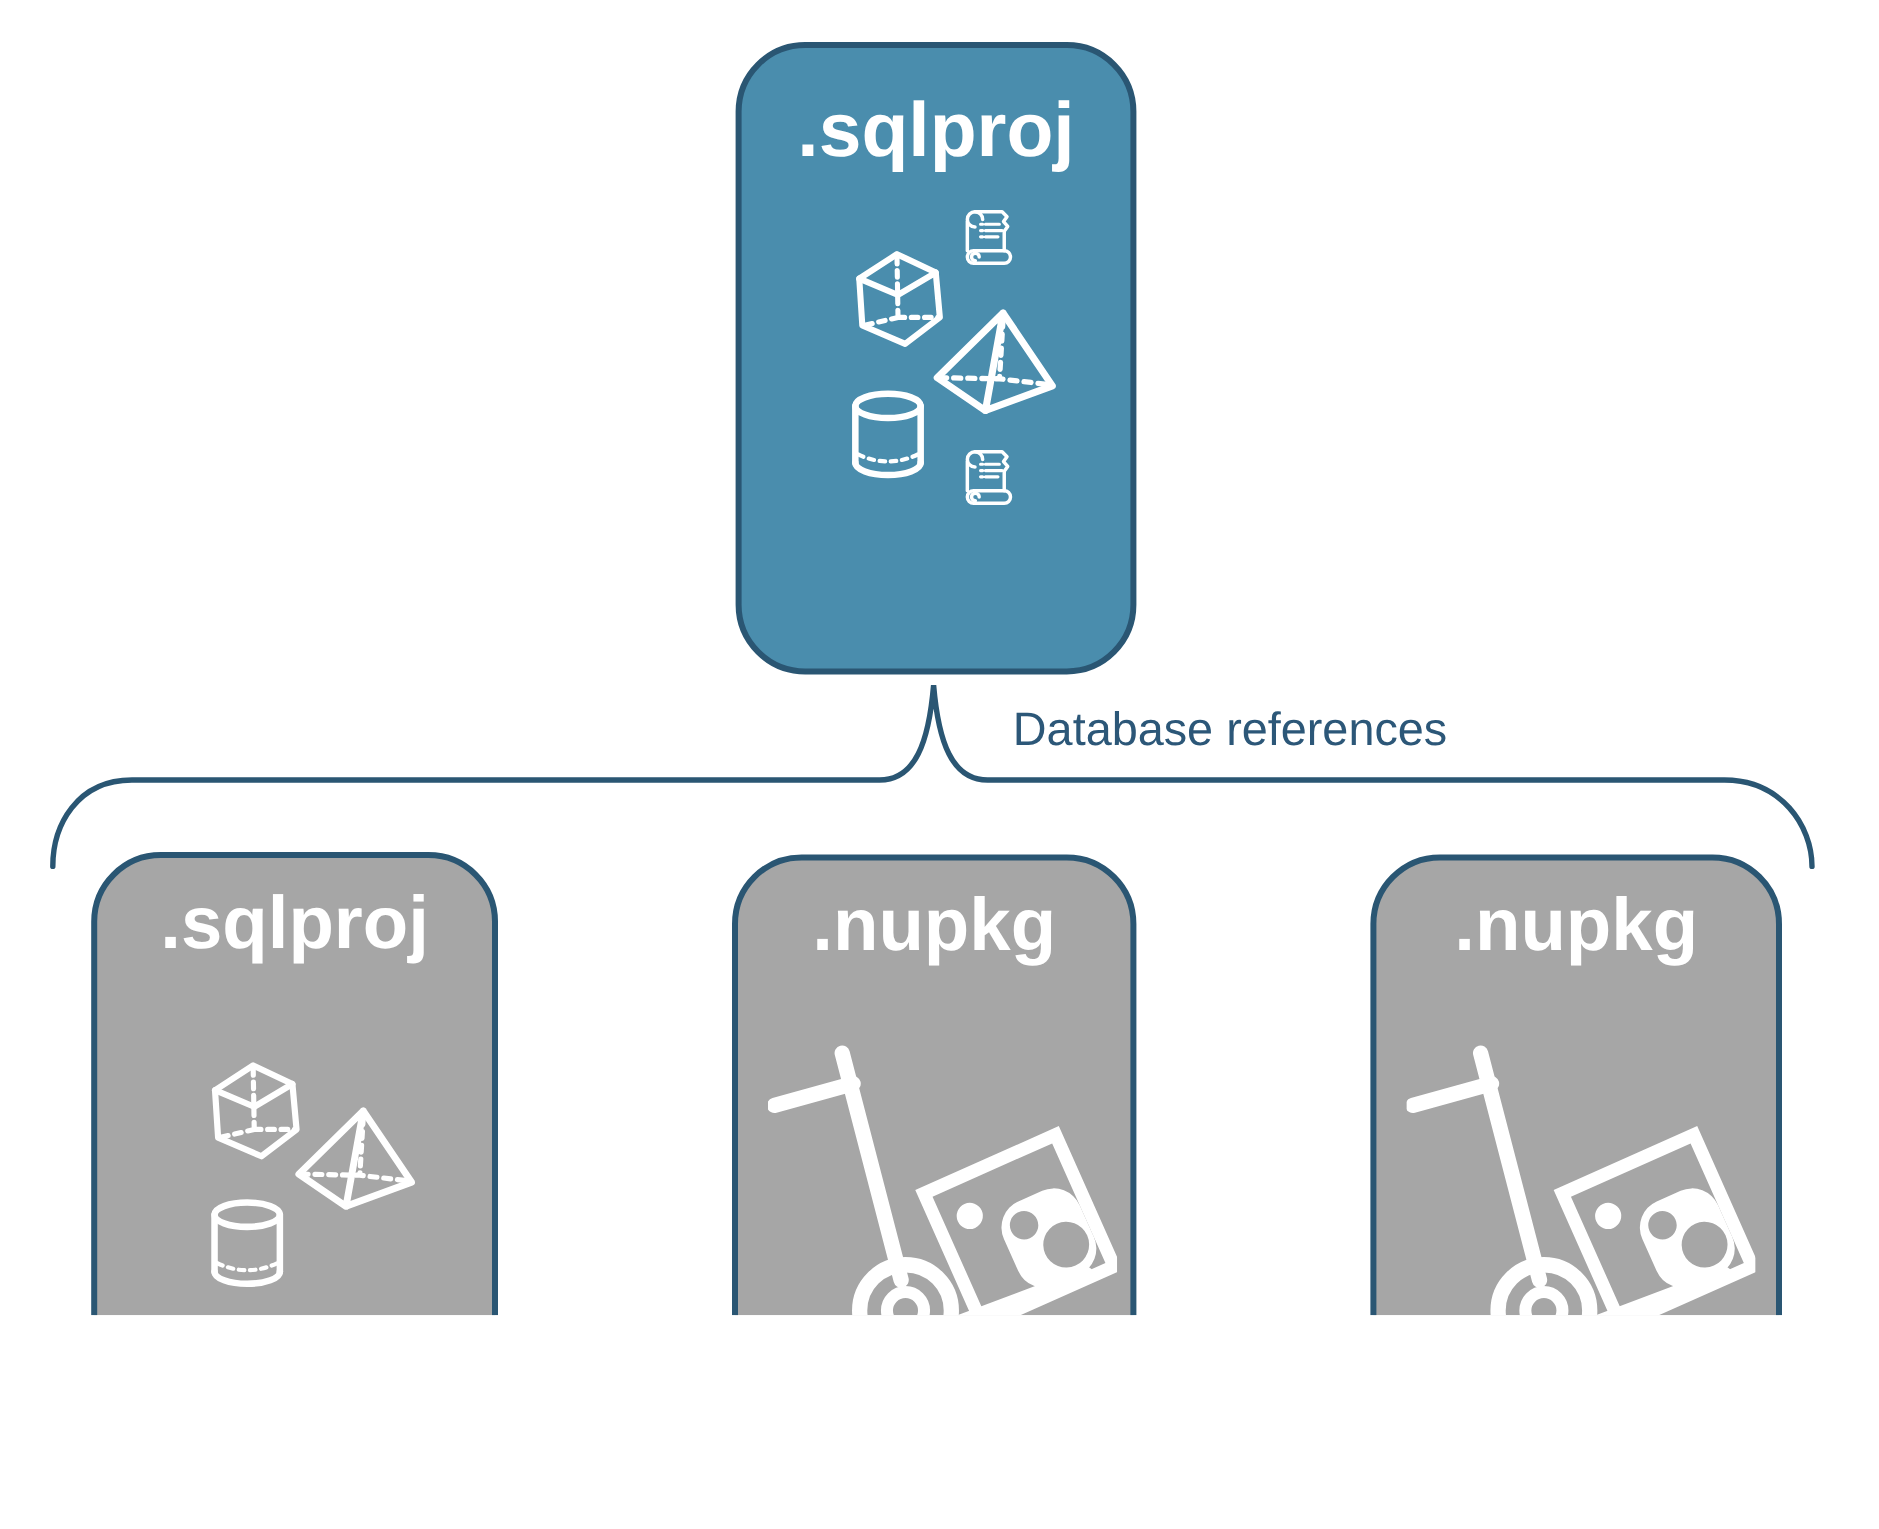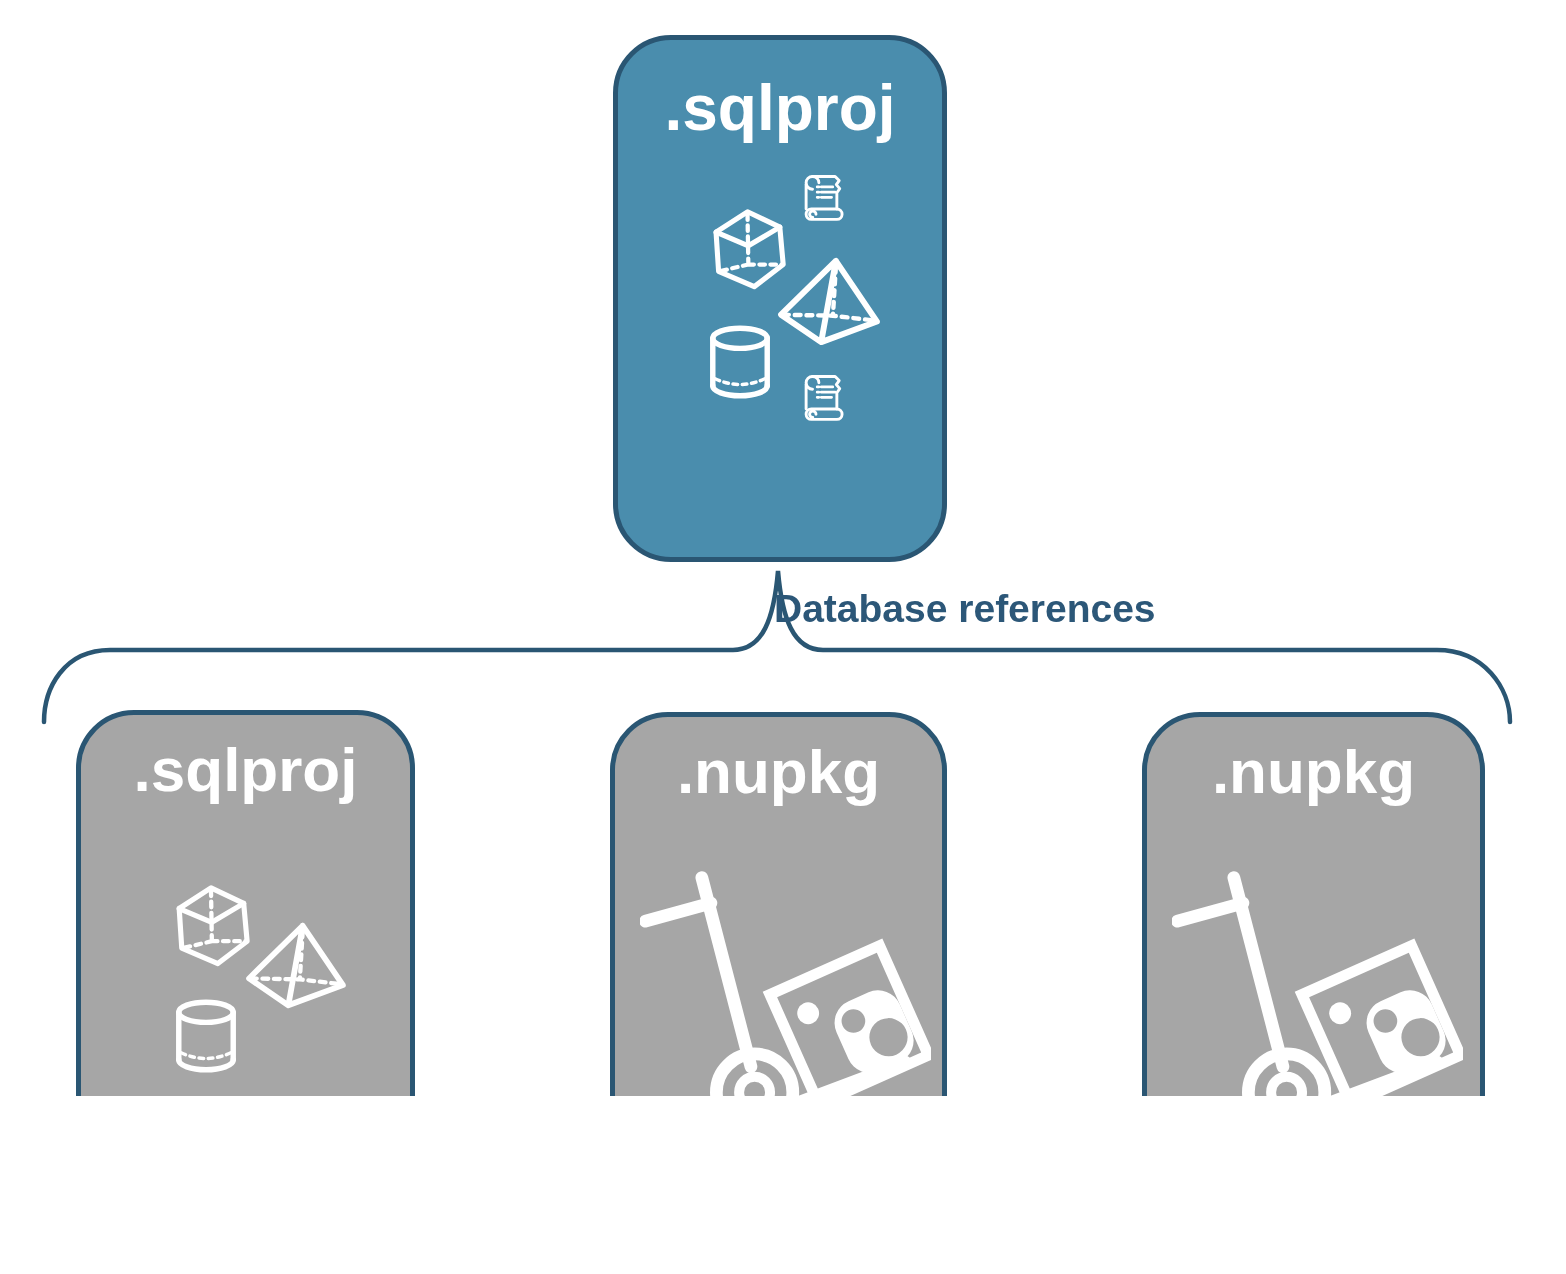--- a/index.html
+++ b/index.html
@@ -18,22 +18,22 @@
   #child-2{left:1142px;top:712px;width:343px;height:520px;}
   .node-title{
     position:absolute;left:0;right:0;text-align:center;
     color:#ffffff;font-weight:bold;line-height:1;letter-spacing:0;
   }
   .node-root .node-title{top:36px;font-size:64px;}
   .node-child .node-title{top:24px;font-size:62px;}
   .icon{position:absolute;display:block;}
   .brace-svg{position:absolute;left:0;top:0;pointer-events:none;}
   .connector-label{
-    position:absolute;left:774px;top:589px;white-space:nowrap;
-    color:#2C5778;font-weight:bold;font-size:39px;line-height:1;
+    position:absolute;left:844px;top:589px;white-space:nowrap;
+    color:#2C5778;font-weight:normal;font-size:39px;line-height:1;
   }
 </style>
 </head>
 <body>
 
 <svg width="0" height="0" style="position:absolute" aria-hidden="true">
   <defs>
     <symbol id="icon-cube" viewBox="0 0 100 100">
       <g fill="none" stroke="#fff" stroke-linejoin="round" stroke-linecap="round">
         <path d="M13 32 L50 8 L88 26 L92 70 L58 96 L16 78 Z" stroke-width="6"></path>

